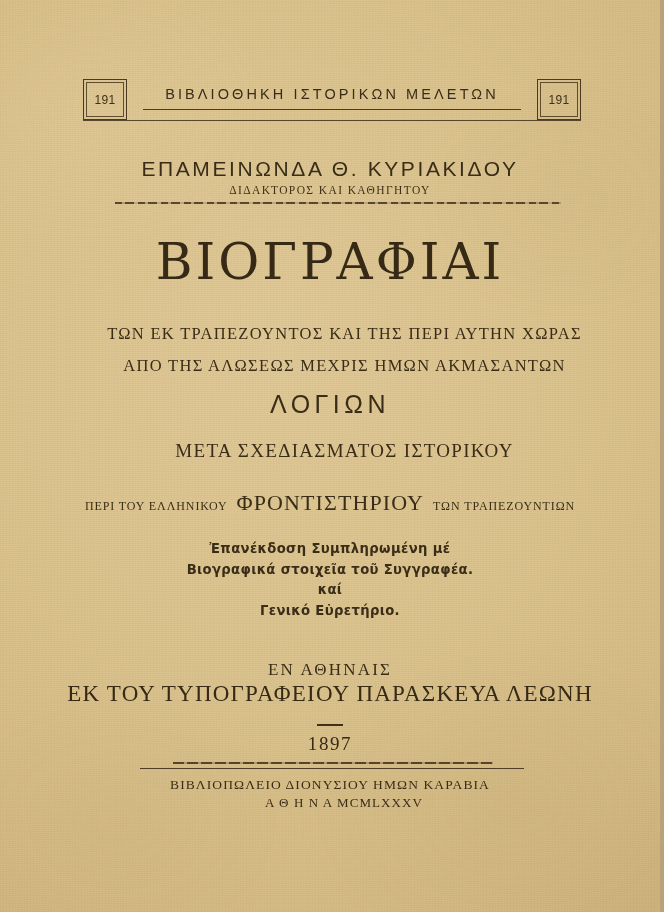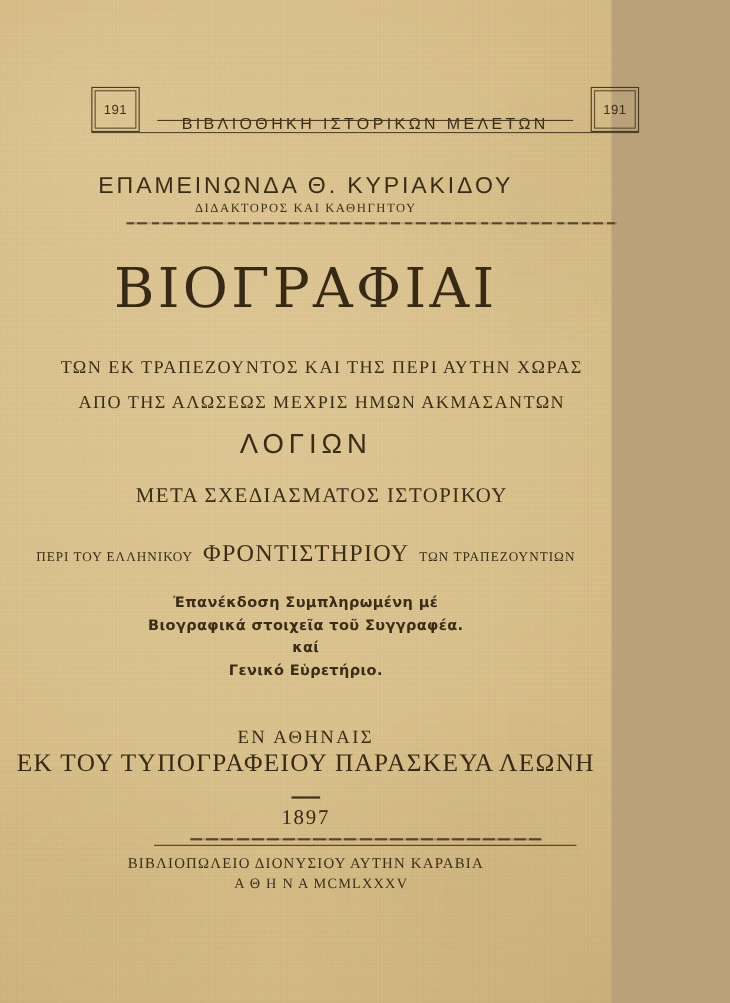--- a/index.html
+++ b/index.html
@@ -11,21 +11,21 @@
   body {
     width: 664px;
     height: 912px;
     overflow: hidden;
     font-family: "DejaVu Sans", sans-serif;
   }
 
   
   #page {
     position: relative;
-    width: 556px;
+    width: 660px;
     height: 912px;
     background:
       radial-gradient(ellipse 120% 95% at 42% 38%,
         #ddc795 0%,
         #d9c18c 38%,
         #d2b881 68%,
         #c8ad76 88%,
         #c0a46c 100%);
     color: #3b2f1d;
     box-sizing: border-box;
@@ -113,21 +113,20 @@
     position: absolute;
     left: 0; right: 0;
     top: 7px;
     text-align: center;
     font-family: "Liberation Sans", sans-serif;
     font-size: 14.5px;
     font-weight: 400;
     letter-spacing: 3.1px;
     color: #3a2d18;
     white-space: nowrap;
-    margin-top: 19px;
   }
   #band-rule {
     position: absolute;
     left: 4px; right: 4px;
     top: 30px;
     height: 1px;
     background: #4a3a22;
   }
   #band-baseline {
     position: absolute;
@@ -390,17 +389,17 @@
     </div>
 
     <div id="imp-city" class="ctr">ΕΝ ΑΘΗΝΑΙΣ</div>
     <div id="imp-press" class="ctr">ΕΚ ΤΟΥ ΤΥΠΟΓΡΑΦΕΙΟΥ ΠΑΡΑΣΚΕΥΑ ΛΕΩΝΗ</div>
 
     <div id="year-rule"></div>
     <div id="year" class="ctr">1897</div>
 
     <div id="foot-rule-top"></div>
     <div id="foot-rule-bottom"></div>
-    <div id="foot-shop" class="ctr">ΒΙΒΛΙΟΠΩΛΕΙΟ ΔΙΟΝΥΣΙΟΥ ΑΥΤΗΝ ΚΑΡΑΒΙΑ</div>
+    <div id="foot-shop" class="ctr">ΒΙΒΛΙΟΠΩΛΕΙΟ ΔΙΟΝΥΣΙΟΥ ΗΜΩΝ ΚΑΡΑΒΙΑ</div>
     <div id="foot-city" class="ctr">Α Θ Η Ν Α   MCMLXXXV</div>
 
   </div>
 </div>
 
 </body></html>

